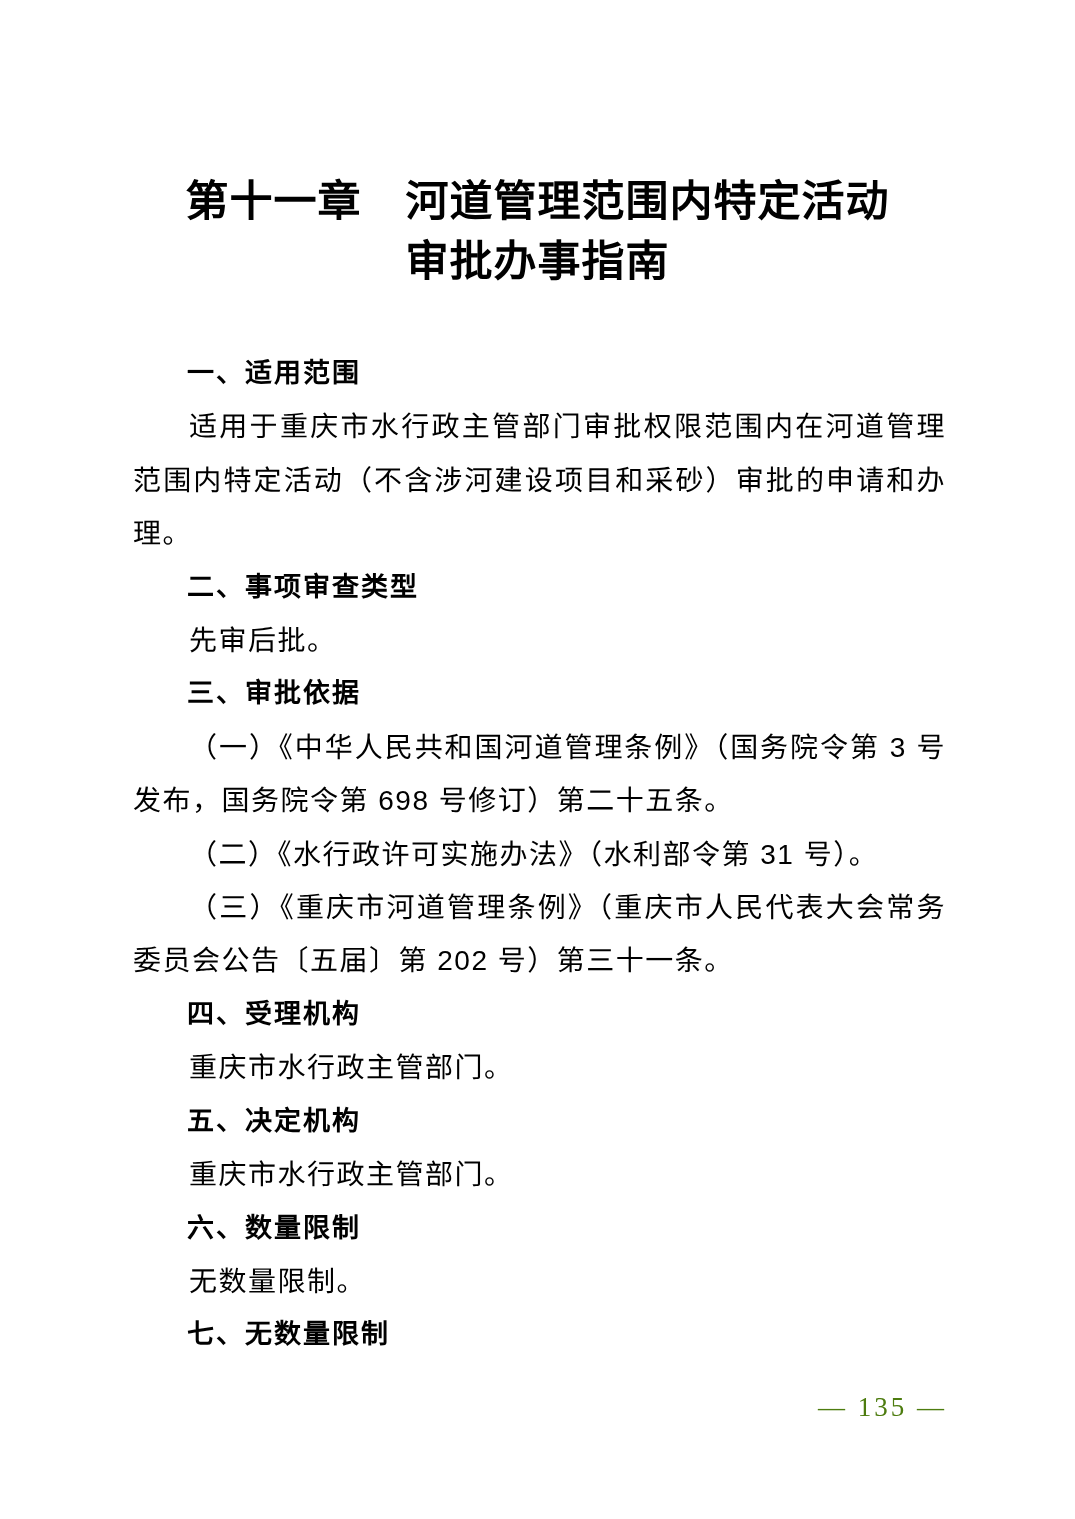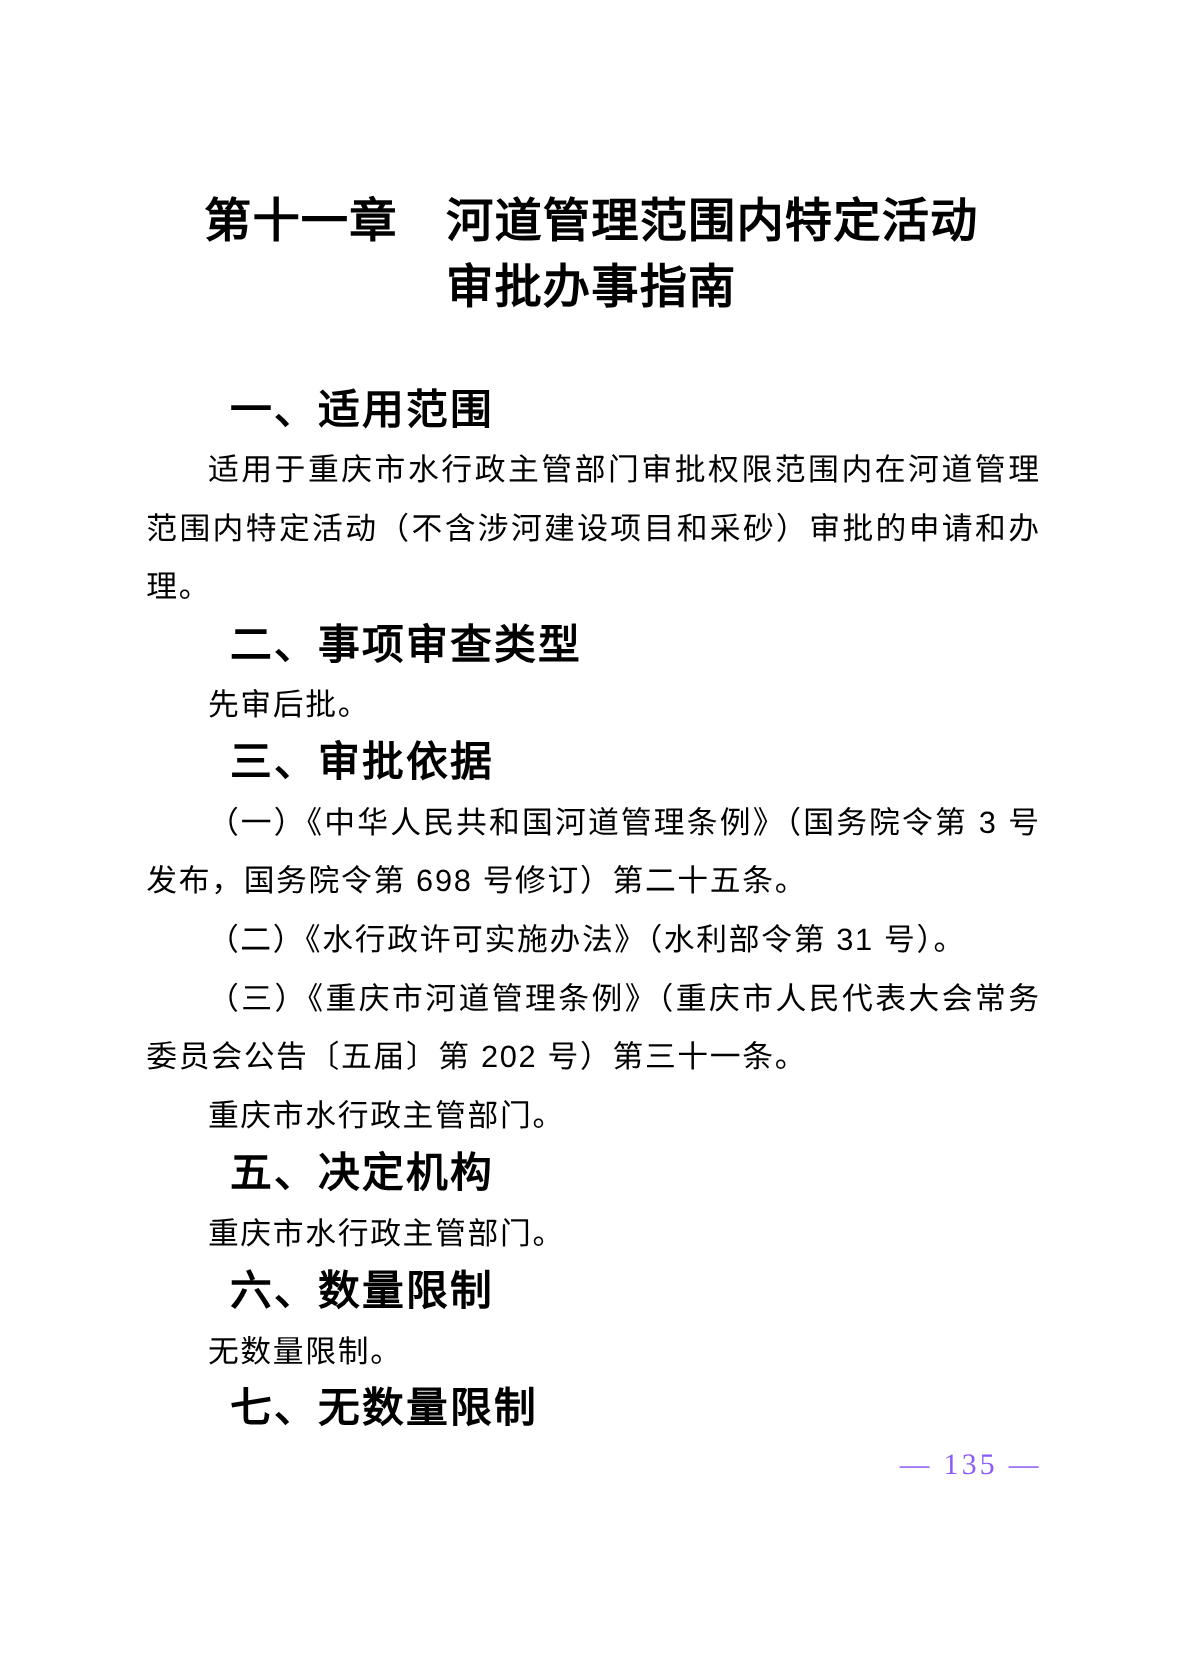--- a/index.html
+++ b/index.html
@@ -40,37 +40,37 @@
     width: 813px;
     font-size: 28px;
     line-height: 53.4px;
     text-align: justify;
     letter-spacing: 1.5px;
     color: #000000;
   }
   .doc-body .heading {
     font-family: "Liberation Sans", sans-serif;
     font-weight: bold;
-    font-size: 38px;
+    font-size: 27px;
     text-indent: 2em;
     letter-spacing: 2px;
   }
   .doc-body .para {
     font-family: Liberation Sans, sans-serif;
     font-weight: normal;
     text-indent: 2em;
   }
   .page-number {
     position: absolute;
-    top: 1316px;
+    top: 1392px;
     right: 128px;
     font-family: "Liberation Serif", serif;
     font-size: 27px;
     letter-spacing: 3px;
-    color: #8b5cf6;
+    color: #4d7c0f;
   }
 </style>
 </head>
 <body>
 
 <div class="page">
 
   <h1 class="doc-title">
     <span class="title-line">第十一章　河道管理范围内特定活动</span>
     <span class="title-line">审批办事指南</span>
@@ -78,20 +78,21 @@
 
   <div class="doc-body">
     <div class="heading">一、适用范围</div>
     <div class="para">适用于重庆市水行政主管部门审批权限范围内在河道管理范围内特定活动（不含涉河建设项目和采砂）审批的申请和办理。</div>
     <div class="heading">二、事项审查类型</div>
     <div class="para">先审后批。</div>
     <div class="heading">三、审批依据</div>
     <div class="para">（一）《中华人民共和国河道管理条例》（国务院令第 3 号发布，国务院令第 698 号修订）第二十五条。</div>
     <div class="para">（二）《水行政许可实施办法》（水利部令第 31 号）。</div>
     <div class="para">（三）《重庆市河道管理条例》（重庆市人民代表大会常务委员会公告〔五届〕第 202 号）第三十一条。</div>
+    <div class="heading">四、受理机构</div>
     <div class="para">重庆市水行政主管部门。</div>
     <div class="heading">五、决定机构</div>
     <div class="para">重庆市水行政主管部门。</div>
     <div class="heading">六、数量限制</div>
     <div class="para">无数量限制。</div>
     <div class="heading">七、无数量限制</div>
   </div>
 
   <div class="page-number">— 135 —</div>
 

